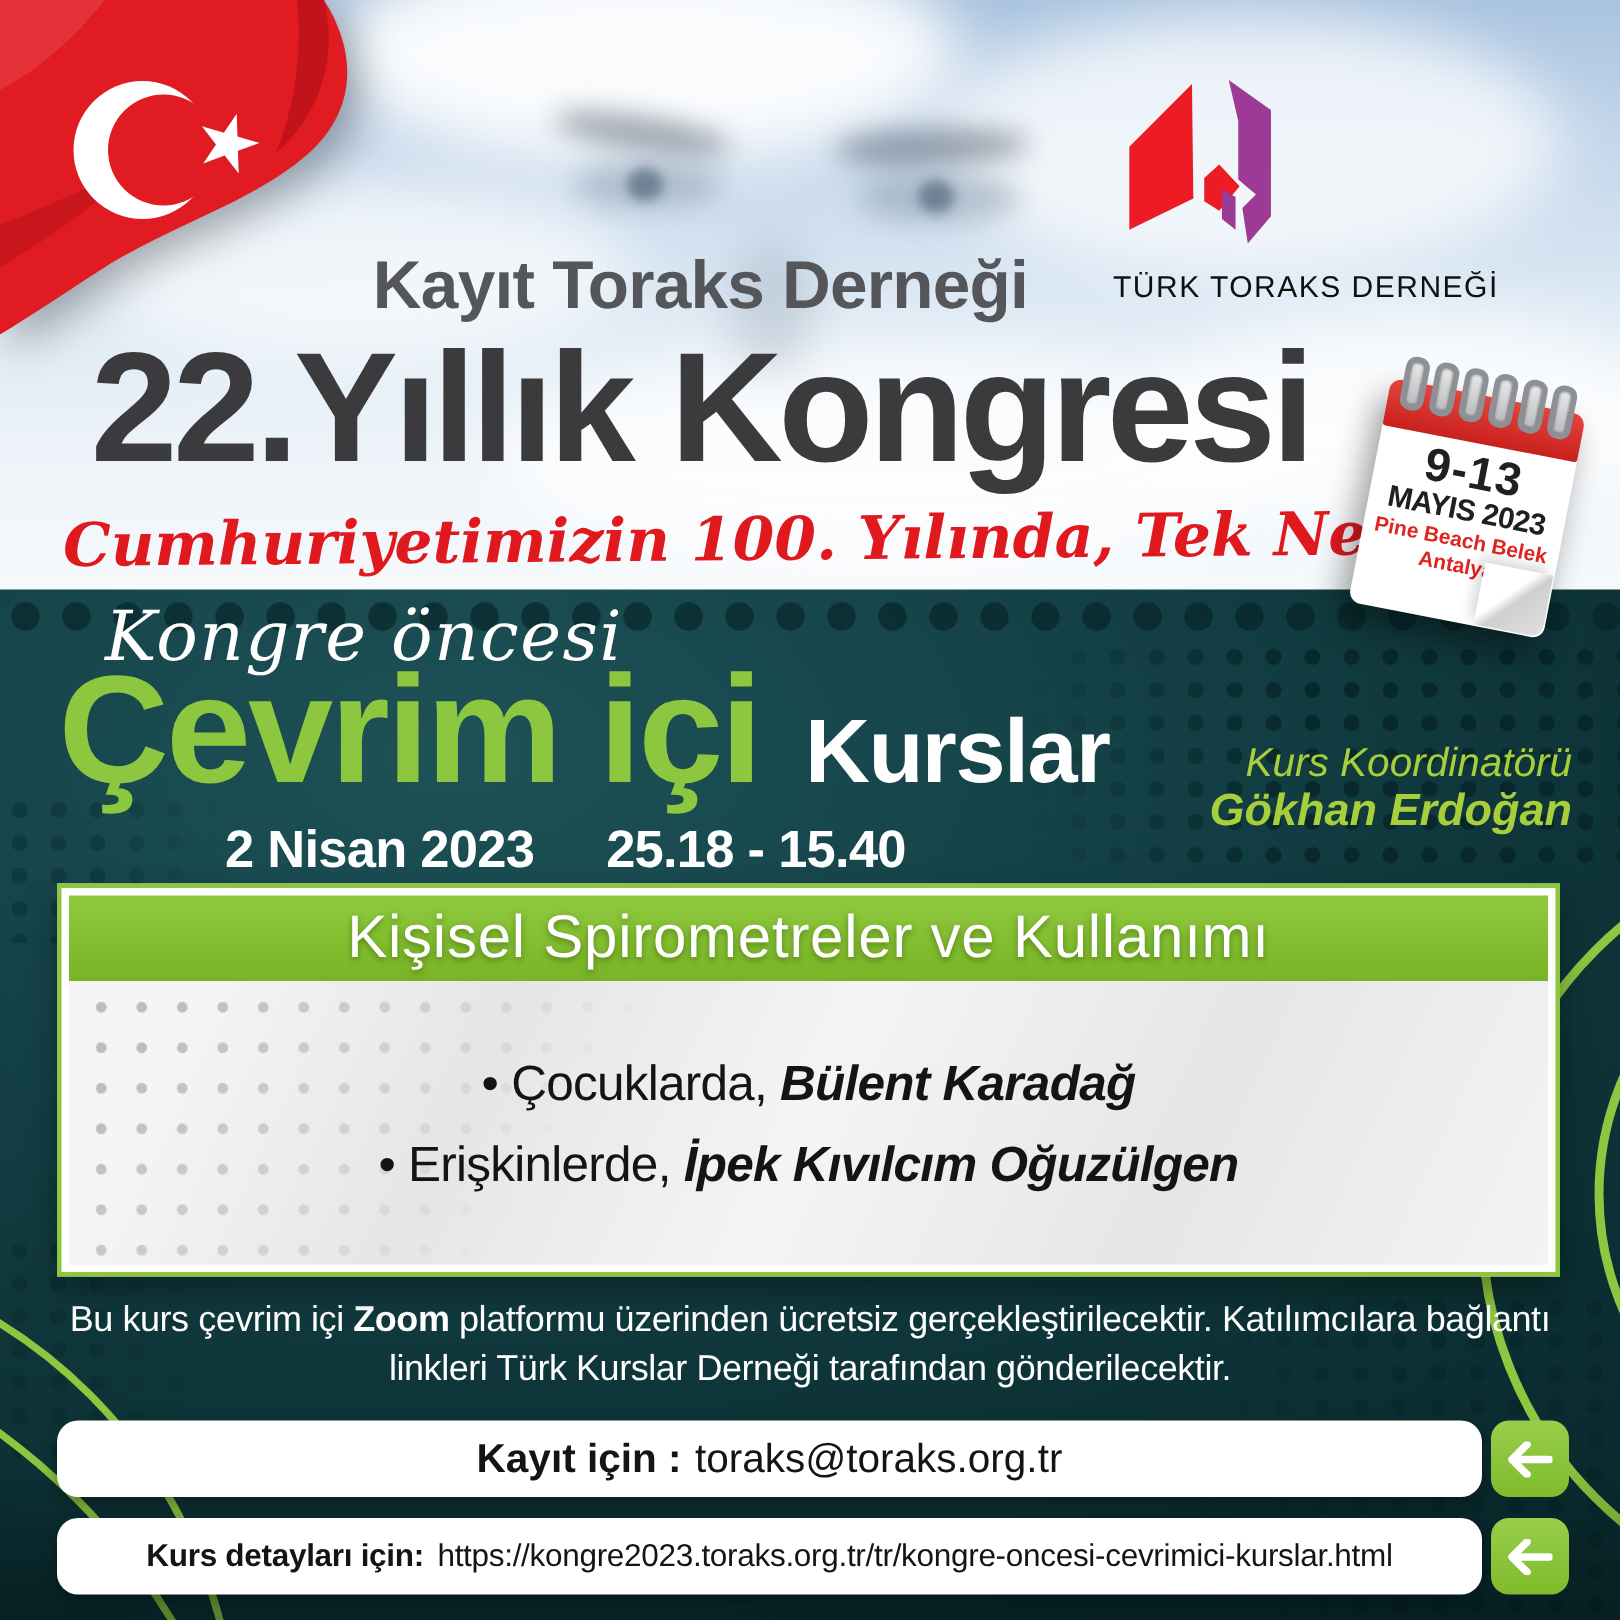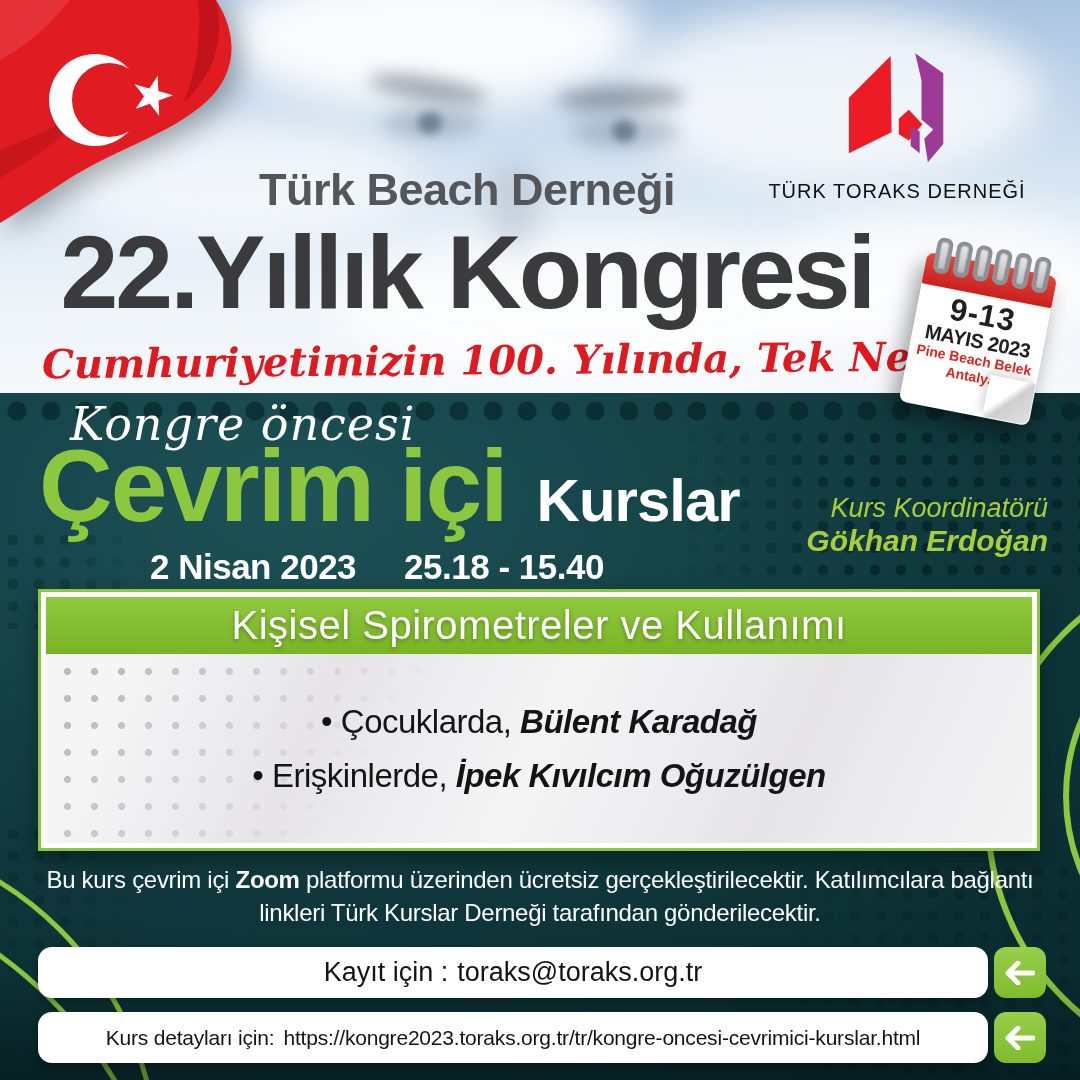--- a/index.html
+++ b/index.html
@@ -20,21 +20,21 @@
   .brow-l { left:368px; top:78px;  width:120px; height:22px; background:rgba(70,82,98,.5);  transform:rotate(9deg); }
   .brow-r { left:556px; top:86px;  width:130px; height:24px; background:rgba(70,82,98,.5);  transform:rotate(-2deg); }
   .eye-l  { left:382px; top:108px; width:100px; height:30px; background:rgba(125,142,160,.45); }
   .eye-r  { left:572px; top:116px; width:108px; height:32px; background:rgba(125,142,160,.45); }
   .pupil-l{ left:418px; top:112px; width:24px; height:22px; background:rgba(55,80,100,.55); filter:blur(4px); }
   .pupil-r{ left:612px; top:120px; width:24px; height:22px; background:rgba(55,80,100,.55); filter:blur(4px); }
   .nose   { left:486px; top:160px; width:56px; height:90px; background:rgba(140,152,168,.3); filter:blur(14px); }
 
   .flag { position:absolute; left:0; top:0; filter:drop-shadow(8px 10px 14px rgba(0,0,0,.3)); }
 
-  .logo { position:absolute; right:28px; top:40px; width:310px; text-align:center; }
+  .logo { position:absolute; right:28px; top:40px; width:310px; }
   .logo-text { margin-top:4px; font-size:20px; letter-spacing:1px; color:#101010; }
 
   .org-title { position:absolute; left:0; top:164px; width:934px; text-align:center;
                font-size:45px; font-weight:bold; color:#54565a; letter-spacing:-0.5px; }
   .congress-title { position:absolute; left:0; top:220px; width:934px; text-align:center;
                font-size:104px; font-weight:800; color:#3b3b3d; letter-spacing:-3px; line-height:1; }
   .tagline { position:absolute; left:42px; top:336px; font-size:40px; font-weight:700; font-style:italic;
              font-family:"DejaVu Serif", serif; color:#e0191f; transform:rotate(-0.5deg); }
 
   
@@ -95,21 +95,21 @@
   .speaker { font-weight:800; font-style:italic; }
 
   .note { position:absolute; left:0; top:470px; width:100%; text-align:center; color:#ffffff;
           font-size:24px; line-height:1.38; letter-spacing:-0.3px; }
   .note-inner { width:1030px; margin:0 auto; }
 
   
   .pill { position:absolute; left:38px; width:950px; height:51px; background:#ffffff; border-radius:14px;
           display:flex; align-items:center; justify-content:center; box-shadow:0 4px 9px rgba(0,0,0,.3);
           color:#141414; z-index:3; }
-  .pill .lbl { font-weight:normal; margin-right:9px; }
+  .pill .lbl { font-weight:bold; margin-right:9px; }
   .pill1 { top:554px; font-size:27px; }
   .pill2 { top:619px; font-size:21px; letter-spacing:-0.2px; }
   .gobtn { position:absolute; left:994px; width:52px; height:51px; border-radius:12px;
           background:linear-gradient(180deg,#97ce4b,#80bb2c); display:flex; align-items:center;
           justify-content:center; z-index:3; cursor:pointer; }
   .go1 { top:554px; } .go2 { top:619px; }
 
   
   .calendar { position:absolute; left:912px; top:263px; width:132px; height:152px;
               transform:rotate(11deg); z-index:8; }
@@ -162,21 +162,21 @@
     <div class="logo">
       <svg width="118" height="132" viewBox="0 0 130 140">
         <polygon fill="#ed1c24" points="58,15 12,61 12,122 59,99"></polygon>
         <polygon fill="#ed1c24" points="78,74 93,90 78,108 67,101 67,84"></polygon>
         <polygon fill="#9c3a96" points="85,12 116,34 116,112 99,132 95,106 105,96 92,85 92,42"></polygon>
         <polygon fill="#9c3a96" points="80,92 90,98 90,122 80,114"></polygon>
       </svg>
       <div class="logo-text">TÜRK TORAKS DERNEĞİ</div>
     </div>
 
-    <div class="org-title">Türk Beach Derneği</div>
+    <div class="org-title">Kayıt Toraks Derneği</div>
     <div class="congress-title">22.Yıllık Kongresi</div>
     <div class="tagline">Cumhuriyetimizin 100. Yılında, Tek Nefesle</div>
   </div>
 
   <div class="main">
     <div class="dots dotband"></div>
     <div class="dots patch patch-a"></div>
     <div class="dots patch patch-b"></div>
     <div class="dots patch patch-c"></div>
     <div class="dots patch patch-d"></div>

